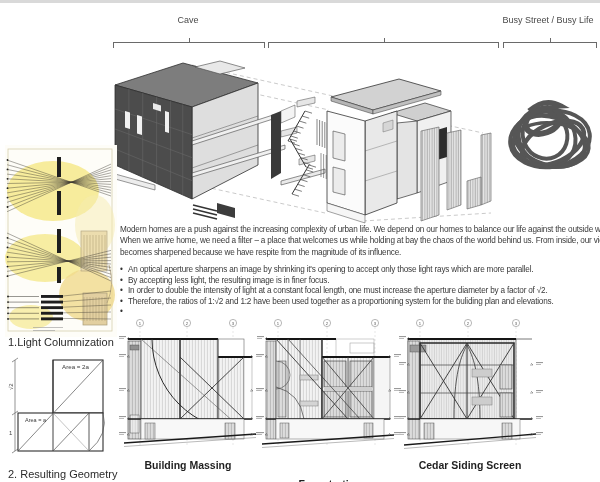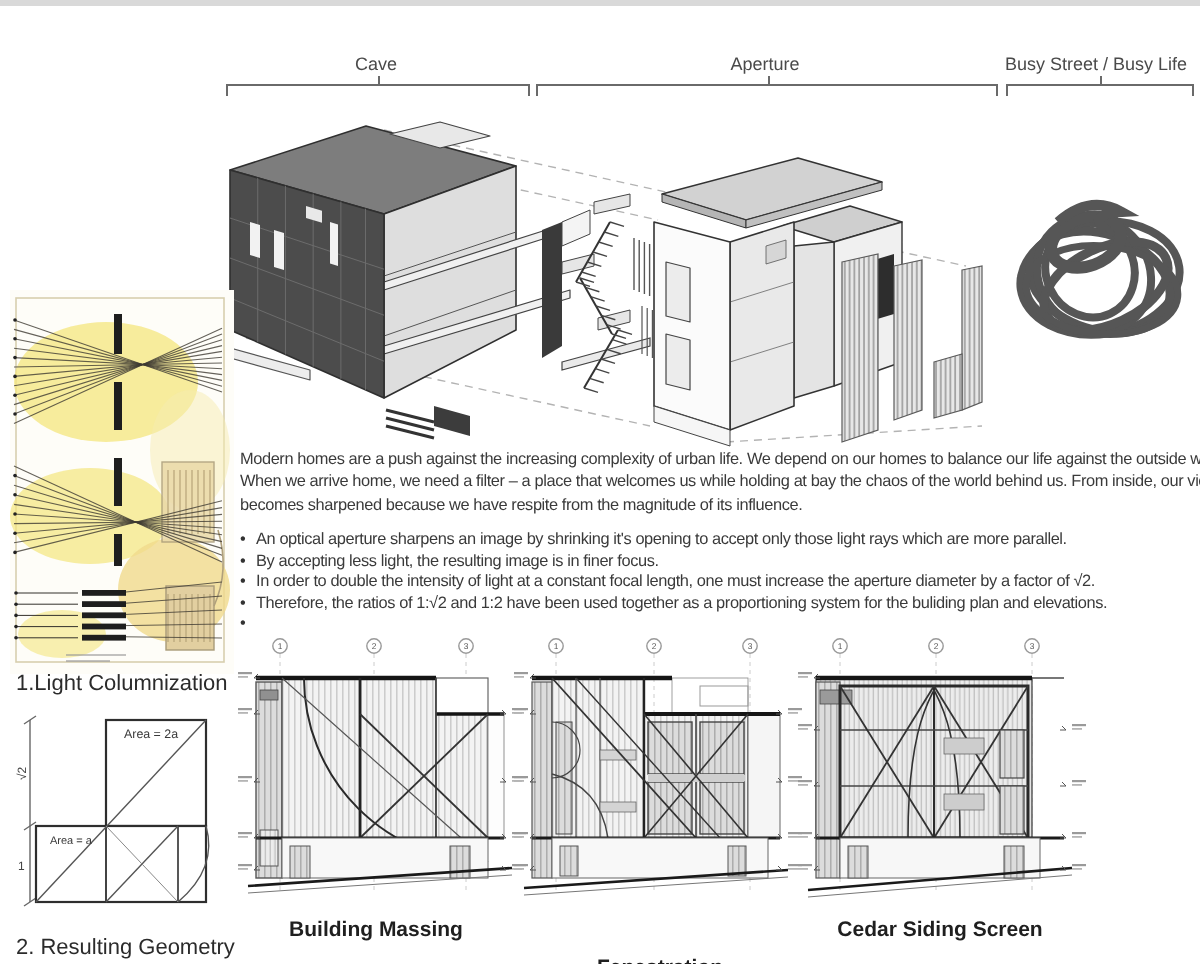--- a/index.html
+++ b/index.html
@@ -1,40 +1,39 @@
 <!DOCTYPE html>
 <html><head>
 <meta charset="utf-8">
 <style>
   html,body{margin:0;padding:0;}
   body{font-family:"Liberation Sans",sans-serif;background:#fff;}
   .board{position:relative;width:600px;height:482px;background:#fff;overflow:hidden;border-top:3px solid #d9d9d9;}
   .abs{position:absolute;}
   .title{left:8px;top:10px;font-size:13.5px;font-weight:bold;color:#1c1c1c;letter-spacing:.1px;}
-  .blabel{top:24px;font-size:9px;color:#4a4a4a;text-align:center;}
+  .blabel{top:12px;font-size:9px;color:#4a4a4a;text-align:center;}
   .bracket{top:39px;height:5px;border-top:1px solid #6a6a6a;border-left:1px solid #6a6a6a;border-right:1px solid #6a6a6a;}
   .bracket::before{content:"";position:absolute;left:50%;top:-5px;width:1px;height:5px;background:#6a6a6a;}
   .para{left:120px;top:221px;width:500px;font-size:8.2px;line-height:1.38;color:#3a3a3a;letter-spacing:-0.2px;}
   .bullets{left:120px;top:262px;width:500px;font-size:8.2px;color:#3a3a3a;letter-spacing:-0.2px;}
   .bullet{display:flex;line-height:10.6px;}
   .bullet .dot{width:8px;flex:0 0 8px;color:#333;}
   .cap1{left:8px;top:333px;font-size:11px;color:#2b2b2b;}
   .cap2{left:8px;top:453px;font-size:11px;color:#2b2b2b;margin-top:12px;}
   .elabel{top:456px;font-size:10.5px;font-weight:bold;color:#1f1f1f;text-align:center;}
   svg{display:block;}
 </style>
 </head>
 <body>
 
 <div class="board">
 
 
   <div class="abs blabel" style="left:113px;width:150px;">Cave</div>
   <div class="abs bracket" style="left:113px;width:150px;"></div>
-  <div class="abs blabel" style="left:268px;width:229px;">Aperture</div>
   <div class="abs bracket" style="left:268px;width:229px;"></div>
   <div class="abs blabel" style="left:497px;width:102px;">Busy Street / Busy Life</div>
   <div class="abs bracket" style="left:503px;width:92px;"></div>
 
   <svg class="abs" style="left:95px;top:50px;" width="505" height="175" viewBox="0 0 505 175">
     <defs>
       <pattern id="louv" width="2.4" height="4" patternUnits="userSpaceOnUse">
         <rect width="2.4" height="4" fill="#e7e7e7"></rect>
           <line x1="1" y1="0" x2="1" y2="4" stroke="#9a9a9a" stroke-width="0.8"></line>
       </pattern>

